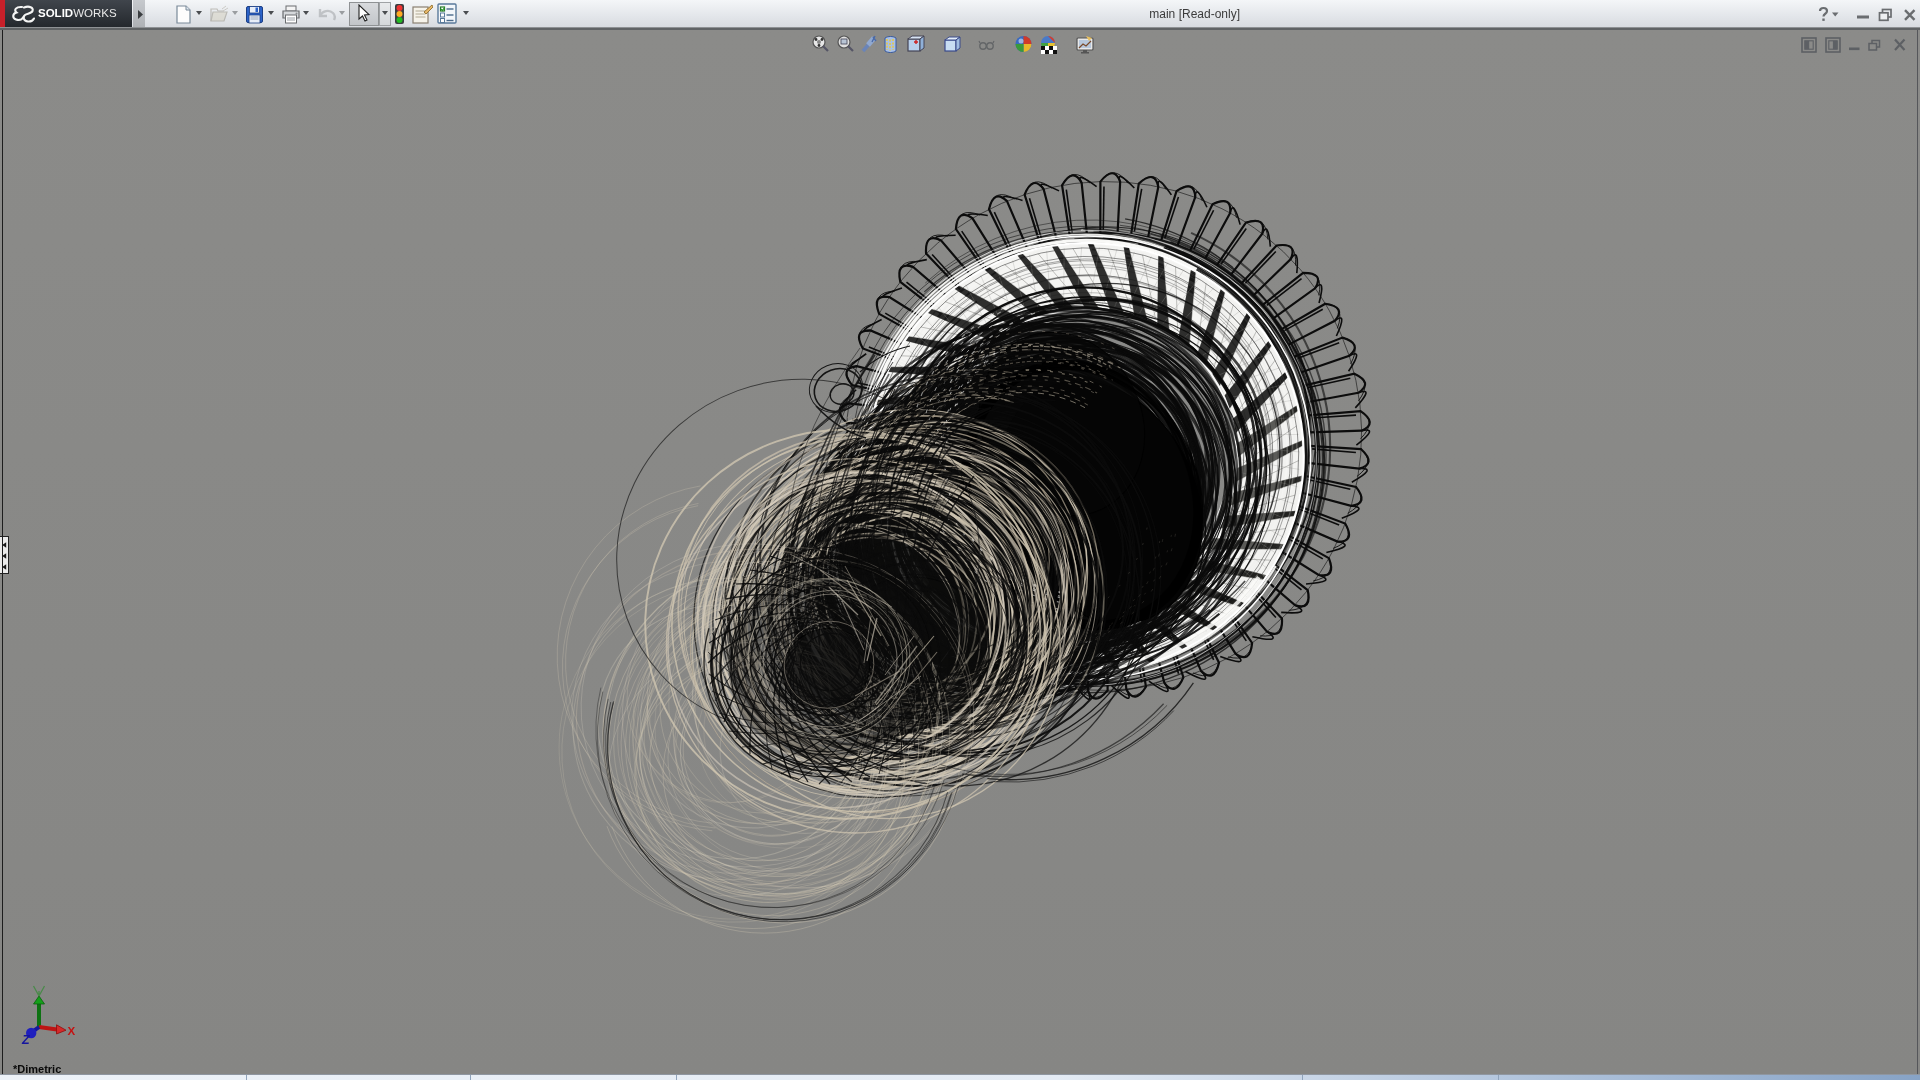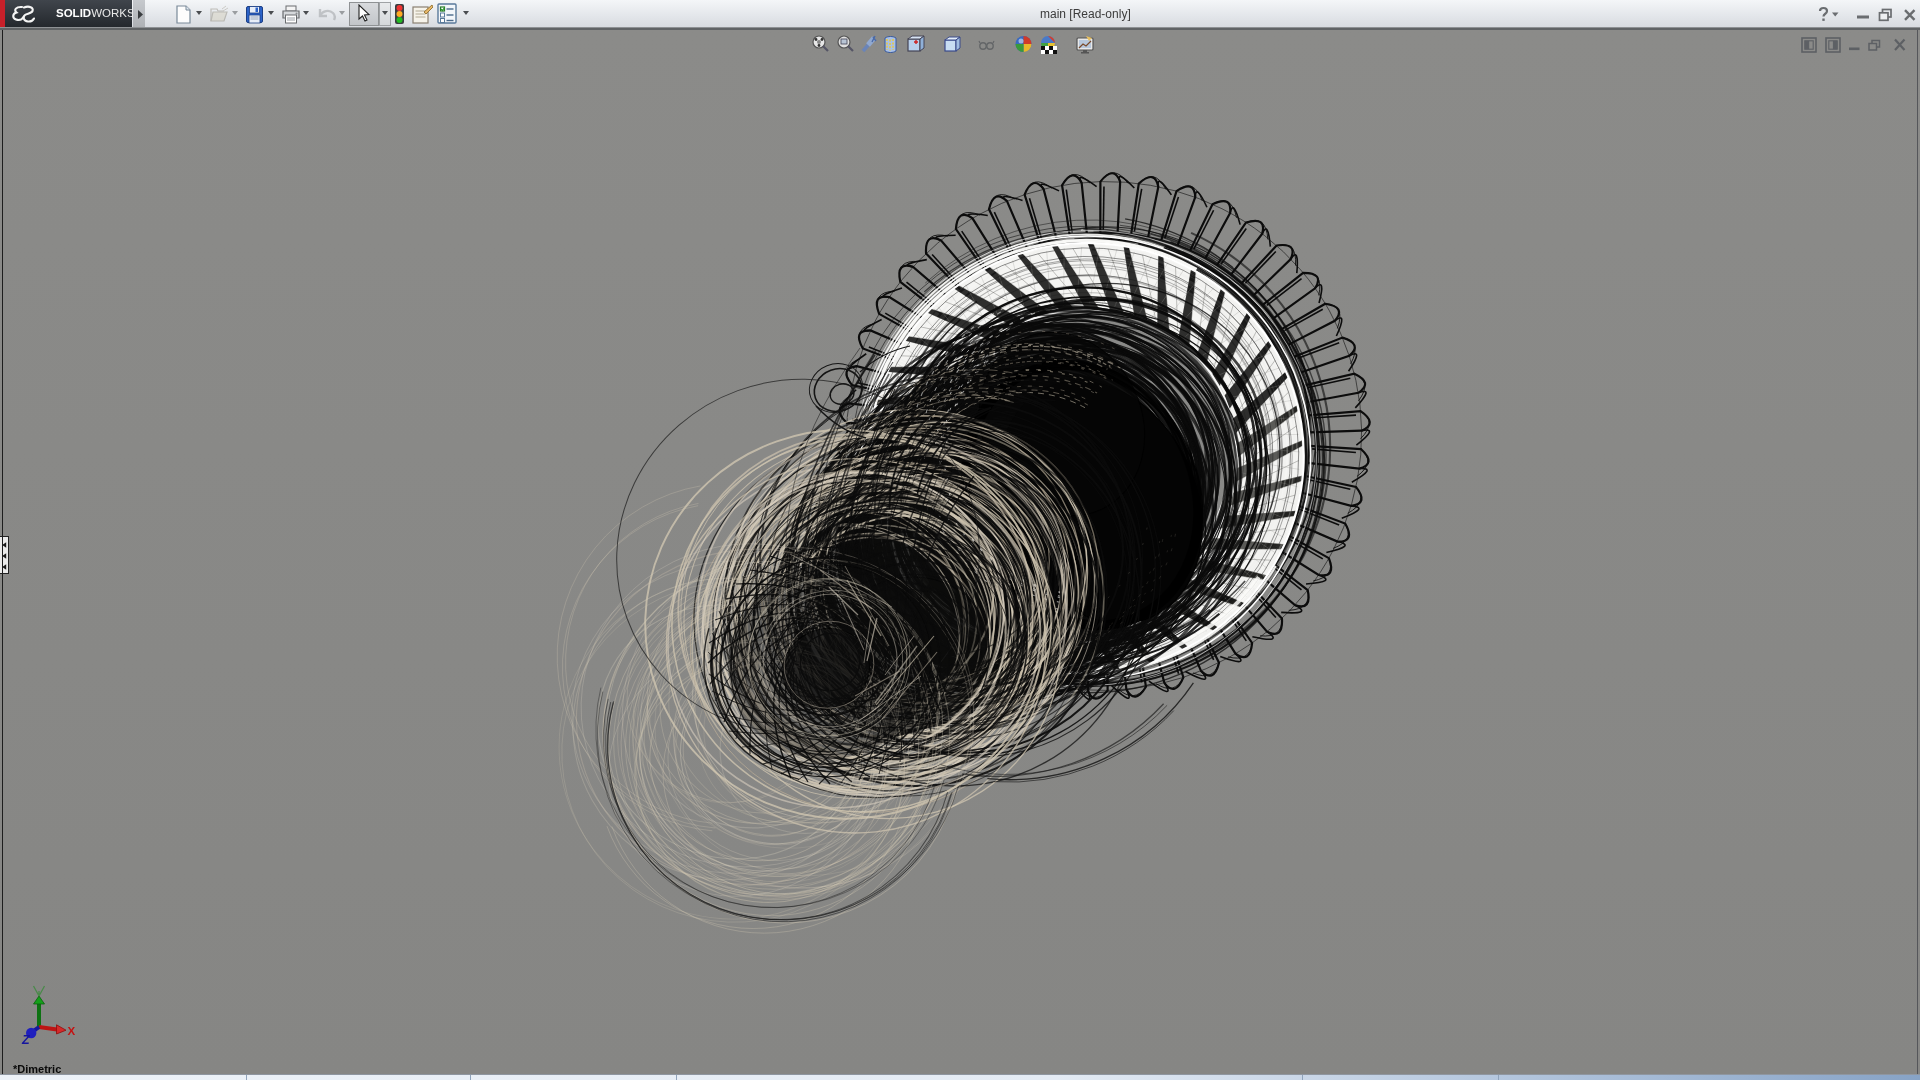--- a/index.html
+++ b/index.html
@@ -1,30 +1,30 @@
 <!DOCTYPE html>
 <html><head><meta charset="utf-8"><style>
 *{margin:0;padding:0;box-sizing:border-box}
 html,body{width:1920px;height:1080px;overflow:hidden;font-family:"Liberation Sans",sans-serif}
 .titlebar{position:absolute;left:0;top:0;width:1920px;height:28px;background:linear-gradient(#f4f6f8,#e3e6ea 60%,#d8dbe0);border-bottom:1px solid #8e9194}
 .tbsep{position:absolute;left:0;top:28px;width:1920px;height:2px;background:#606365}
 .logo{position:absolute;left:0;top:0;width:132px;height:27px;background:linear-gradient(#40454c,#24282d);}
 .logored{position:absolute;left:0;top:0;width:5px;height:27px;background:#c8202a}
-.logotxt{position:absolute;left:56px;top:7px;color:#fff;font-size:11.5px;letter-spacing:0;font-weight:700}
+.logotxt{position:absolute;left:38px;top:7px;color:#fff;font-size:11.5px;letter-spacing:0;font-weight:700}
 .logotxt span{font-weight:400;color:#e8e8e8}
 .flyout{position:absolute;left:133px;top:0;width:12px;height:27px;background:linear-gradient(#c6c9cd,#aeb1b5)}
 .viewport{position:absolute;left:0px;top:30px;width:1920px;height:1045px;background:linear-gradient(#8b8b89,#868684)}
 .vpleft{position:absolute;left:2px;top:30px;width:1px;height:1045px;background:#1d1d1d}
 .vpright{position:absolute;left:1917px;top:30px;width:1px;height:1045px;background:#55565a}
 .ico{position:absolute;top:5px}
 .drop{position:absolute;top:11px;width:0;height:0;border-left:3.5px solid transparent;border-right:3.5px solid transparent;border-top:4px solid #4a4d50}
 .dropd{border-top-color:#9a9da0}
 .selbox{position:absolute;left:349px;top:2px;width:30px;height:24px;background:linear-gradient(#d8dadd,#c2c5c9);border:1px solid #8f9294}
 .selbox2{position:absolute;left:379px;top:2px;width:12px;height:24px;background:linear-gradient(#e8eaec,#d5d8db);border:1px solid #9fa2a5}
-.doctitle{position:absolute;left:1040px;top:7px;width:200px;text-align:left;font-size:12px;color:#3c3c3c}
+.doctitle{position:absolute;left:1040px;top:7px;width:200px;text-align:right;font-size:12px;color:#3c3c3c}
 .hud{position:absolute;top:35px}
 .dimetric{position:absolute;left:13px;top:1063px;font-size:11px;color:#0a0a0a;font-weight:700}
 .lefttab{position:absolute;left:0;top:536px;width:9px;height:38px;background:#ececec;border:1px solid #222;border-left:none}
 .statusbar{position:absolute;left:0;top:1074px;width:1920px;height:6px;background:linear-gradient(90deg,#edf2f8 0%,#e4ebf4 55%,#b5c7de 78%,#87a3c6 100%);border-top:1px solid #8f96a0}
 .ssep{position:absolute;top:1075px;width:1px;height:5px;background:#8fa3bb}
 </style></head><body>
 <div class="viewport"></div>
 <svg width="1920" height="1080" style="position:absolute;left:0;top:0">
 <defs>
       <clipPath id="vp">

